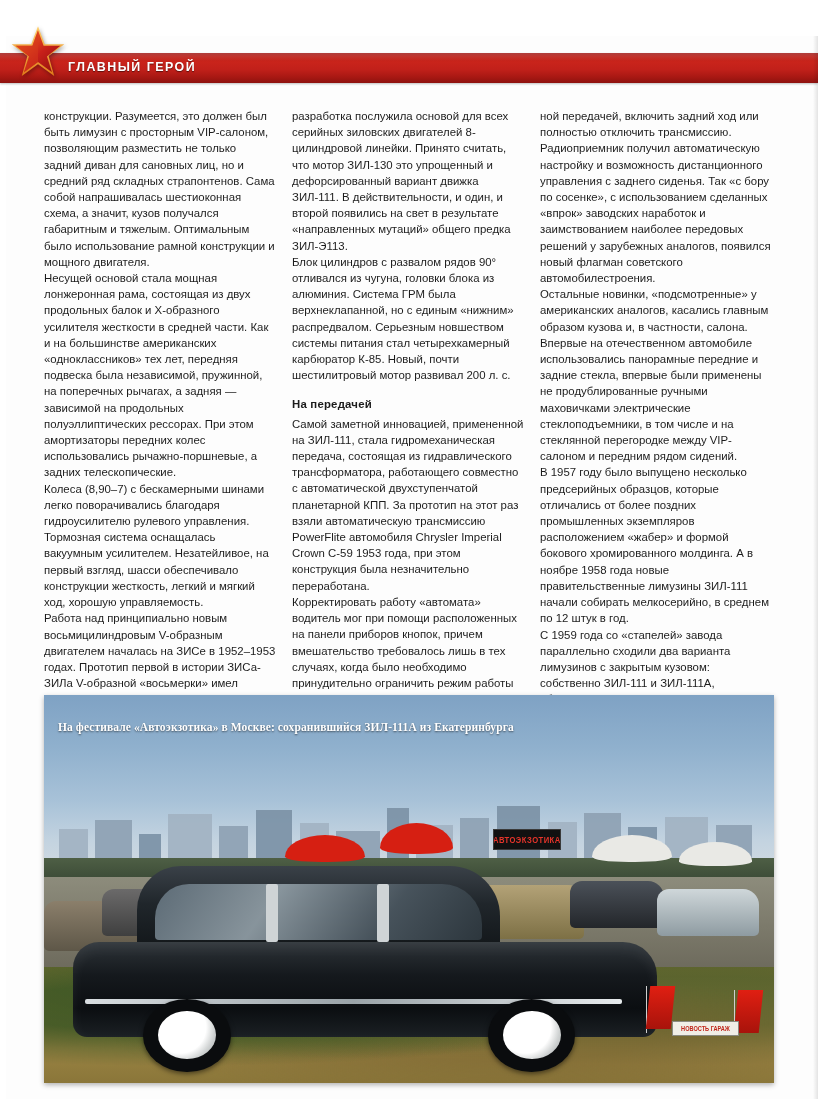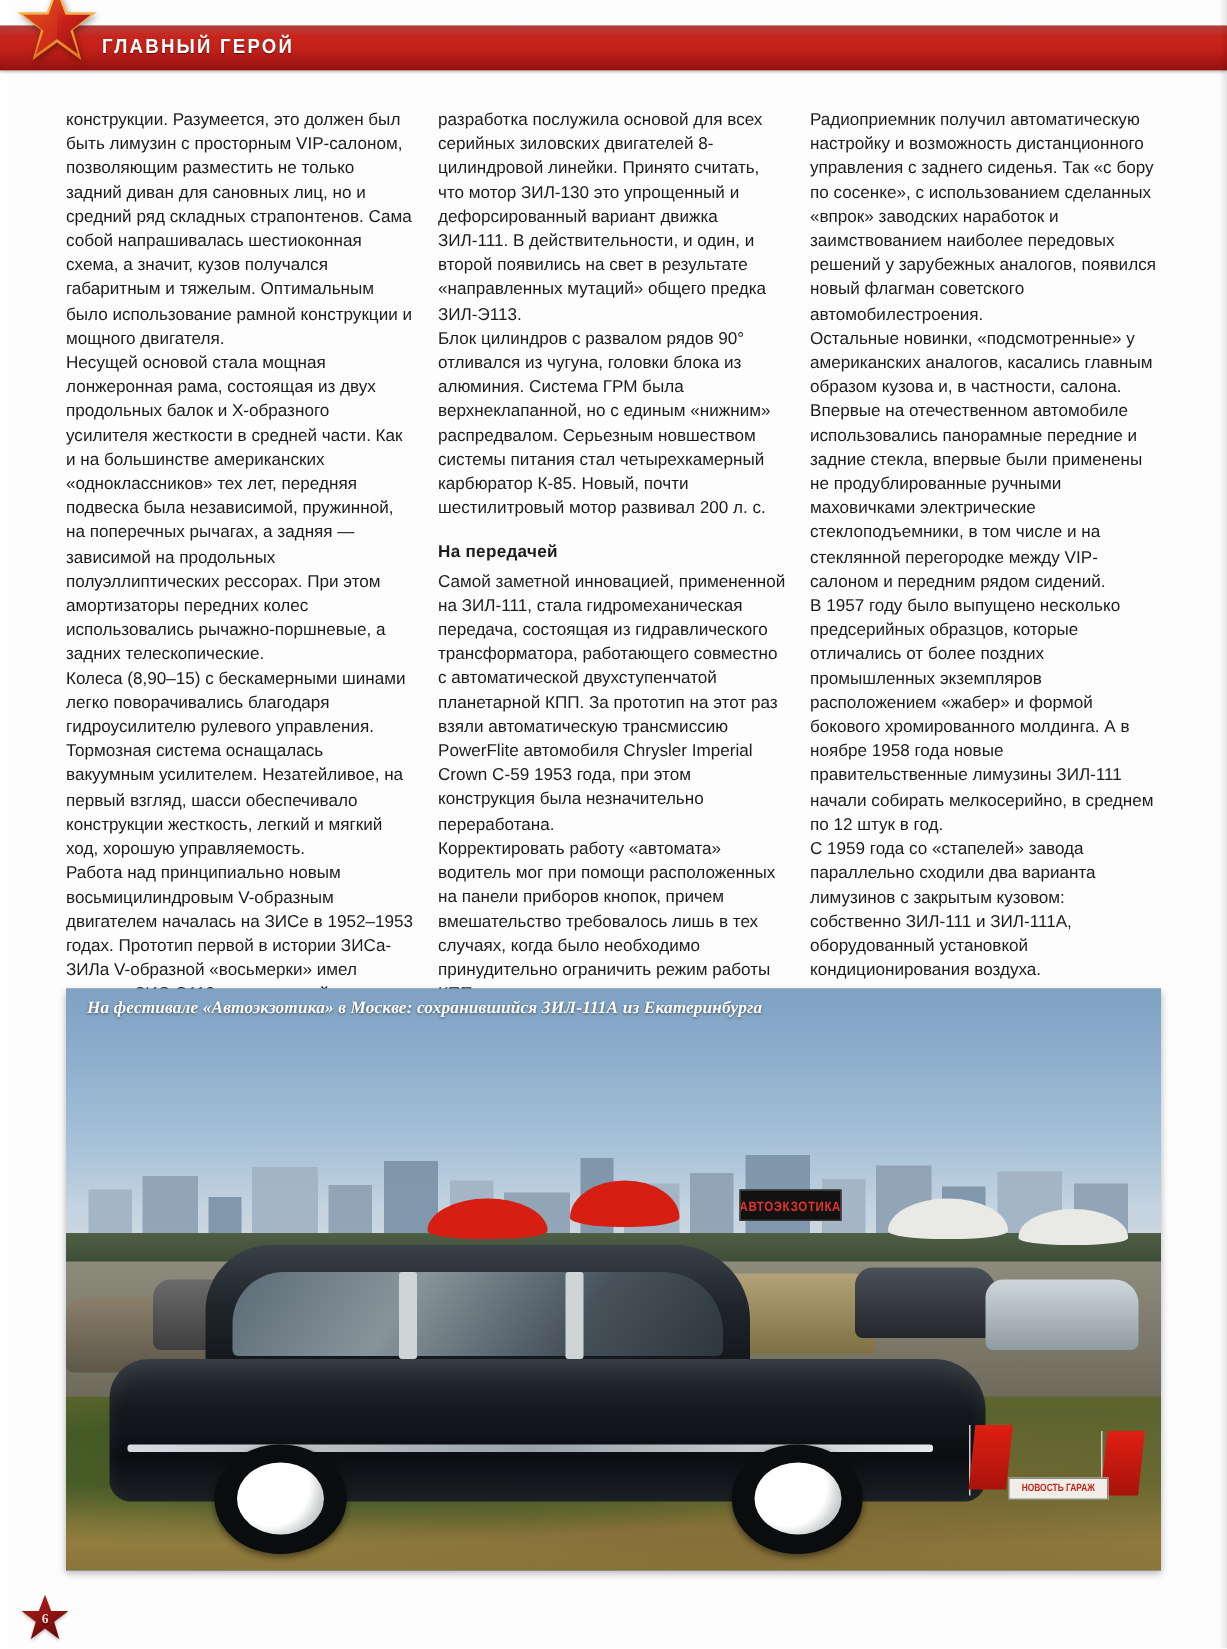--- a/index.html
+++ b/index.html
@@ -11,20 +11,21 @@
     overflow:hidden;
     position:relative;
     color:#1b1b1b;
   }
 
   
   .page{
     position:absolute; inset:0;
     background:
       linear-gradient(to right,#ffffff 0 6px,#fdfdfd 6px 100%);
+    margin-top: 36px;
   }
   .page-edge-shadow{
     position:absolute; top:0; right:0; width:5px; height:100%;
     background:linear-gradient(to right, rgba(0,0,0,0.0), rgba(0,0,0,0.10));
     pointer-events:none;
   }
 
   
   .header{
     position:absolute; left:0; top:17px; width:818px; height:30px;
@@ -236,24 +237,23 @@
     display:flex; align-items:center; justify-content:center;
   }
   .plate span{
     color:#c0251a; font-weight:bold; font-size:7px;
     transform:scaleX(.8);
     font-family:"Liberation Sans", sans-serif; white-space:nowrap;
   }
 
   
   .caption{
-    position:absolute; left:14px; top:7px;
+    position:absolute; left:14px; top:26px;
     color:#ffffff;
     font-family:"Liberation Serif", serif;
-    font-style:italic;
     font-weight:bold;
     font-size:11.5px;
     letter-spacing:.1px;
     text-shadow:0 1px 2px rgba(0,0,0,.55);
     white-space:nowrap;
     z-index:30;
   }
 
   
   .footer-star{
@@ -296,33 +296,34 @@
     <polygon points="50,2 62,34 97,34 69,55 79,91 50,70 21,91 31,55 3,34 38,34" fill="url(#starGrad2)"></polygon>
     <polygon points="50,9 60,37 90,37 66,56 75,84 50,66 25,84 34,56 10,37 40,37" fill="url(#starGrad)"></polygon>
     <polygon points="50,9 50,66 25,84 34,56 10,37 40,37" fill="#d63a1c" opacity=".55"></polygon>
   </svg>
 
   <div class="columns">
 
     <div class="col">
       <p>конструкции. Разумеется, это должен был быть лимузин с просторным VIP-салоном, позволяющим разместить не только задний диван для сановных лиц, но и средний ряд складных страпонтенов. Сама собой напрашивалась шестиоконная схема, а значит, кузов получался габаритным и тяжелым. Оптимальным было использование рамной конструкции и мощного двигателя.</p>
       <p>Несущей основой стала мощная лонжеронная рама, состоящая из двух продольных балок и Х-образного усилителя жесткости в средней части. Как и на большинстве американских «одноклассников» тех лет, передняя подвеска была независимой, пружинной, на поперечных рычагах, а задняя — зависимой на продольных полуэллиптических рессорах. При этом амортизаторы передних колес использовались рычажно-поршневые, а задних    телескопические.</p>
-      <p>Колеса (8,90–15) с бескамерными шинами легко поворачивались благодаря гидроусилителю рулевого управления. Тормозная система оснащалась вакуумным усилителем. Незатейливое, на первый взгляд, шасси обеспечивало конструкции жесткость, легкий и мягкий ход, хорошую управляемость.</p>
+      <p>Колеса (8,90–7) с бескамерными шинами легко поворачивались благодаря гидроусилителю рулевого управления. Тормозная система оснащалась вакуумным усилителем. Незатейливое, на первый взгляд, шасси обеспечивало конструкции жесткость, легкий и мягкий ход, хорошую управляемость.</p>
       <p>Работа над принципиально новым восьмицилиндровым V-образным двигателем началась на ЗИСе в 1952–1953 годах. Прототип первой в истории ЗИСа-ЗИЛа V-образной «восьмерки» имел индекс «ЗИС-Э113», и в дальнейшем именно эта</p>
     </div>
 
     <div class="col">
       <p>разработка послужила основой для всех серийных зиловских двигателей 8-цилиндровой линейки. Принято считать, что мотор ЗИЛ-130    это упрощенный и дефорсированный вариант движка ЗИЛ-111. В действительности, и один, и второй появились на свет в результате «направленных мутаций» общего предка    ЗИЛ-Э113.</p>
       <p>Блок цилиндров с развалом рядов 90° отливался из чугуна, головки блока из алюминия. Система ГРМ была верхнеклапанной, но с единым «нижним» распредвалом. Серьезным новшеством системы питания стал четырехкамерный карбюратор К-85. Новый, почти шестилитровый мотор развивал 200 л. с.</p>
       <p class="subhead">На передачей</p>
       <p><span>Самой заметной инновацией, примененной на ЗИЛ-111, стала гидромеханическая передача, состоящая из гидравлического трансформатора, работающего совместно с автоматической двухступенчатой планетарной КПП. За прототип на этот раз взяли автоматическую трансмиссию </span><span class="it">PowerFlite</span><span> автомобиля </span><span class="it">Chrysler Imperial Crown C-59</span><span> 1953 года, при этом конструкция была незначительно переработана.</span></p>
       <p>Корректировать работу «автомата» водитель мог при помощи расположенных на панели приборов кнопок, причем вмешательство требовалось лишь в тех случаях, когда было необходимо принудительно ограничить режим работы КПП понижен-</p>
     </div>
 
     <div class="col">
+      <p>ной передачей, включить задний ход или полностью отключить трансмиссию.</p>
       <p>Радиоприемник получил автоматическую настройку и возможность дистанционного управления с заднего сиденья. Так «с бору по сосенке», с использованием сделанных «впрок» заводских наработок и заимствованием наиболее передовых решений у зарубежных аналогов, появился новый флагман советского автомобилестроения.</p>
       <p>Остальные новинки, «подсмотренные» у американских аналогов, касались главным образом кузова и, в частности, салона. Впервые на отечественном автомобиле использовались панорамные передние и задние стекла, впервые были применены не продублированные ручными маховичками электрические стеклоподъемники, в том числе и на стеклянной перегородке между VIP-салоном и передним рядом сидений.</p>
       <p>В 1957 году было выпущено несколько предсерийных образцов, которые отличались от более поздних промышленных экземпляров расположением «жабер» и формой бокового хромированного молдинга. А в ноябре 1958 года новые правительственные лимузины ЗИЛ-111 начали собирать мелкосерийно, в среднем по 12 штук в год.</p>
       <p>С 1959 года со «стапелей» завода параллельно сходили два варианта лимузинов с закрытым кузовом: собственно ЗИЛ-111 и ЗИЛ-111А, оборудованный установкой кондиционирования воздуха.</p>
     </div>
 
   </div>
 
   <div class="photo-wrap">
     <div class="photo">

